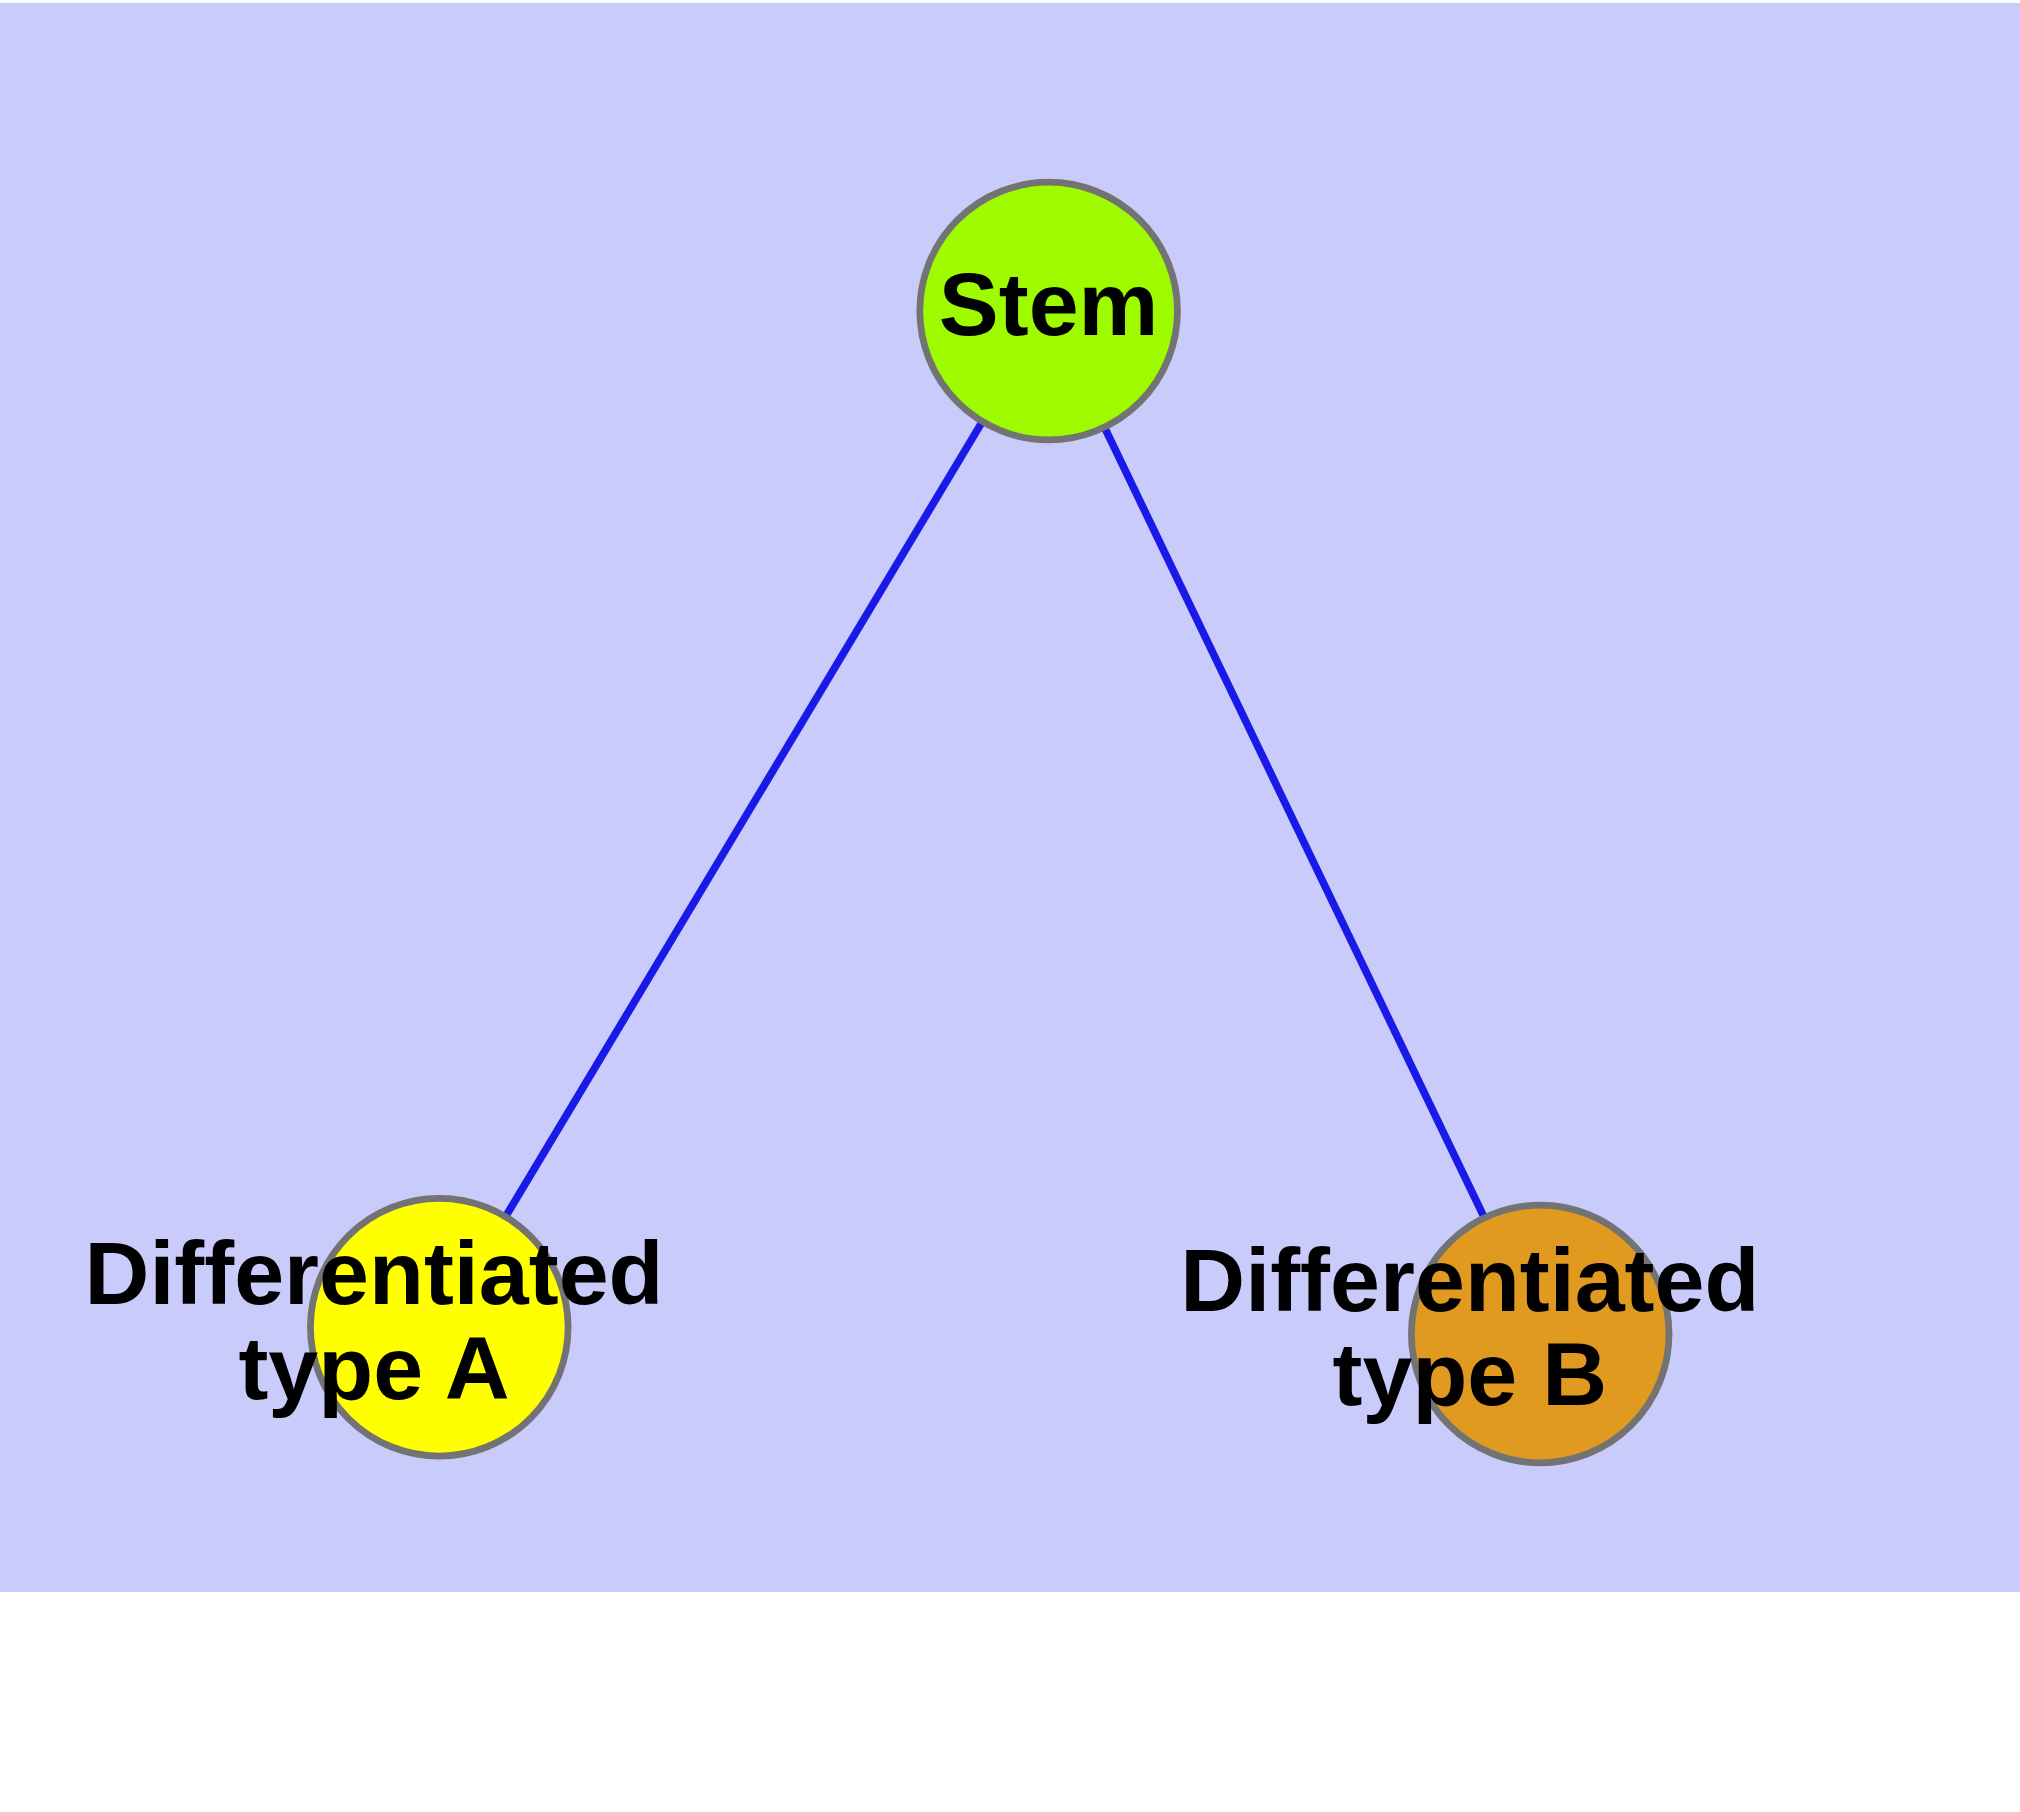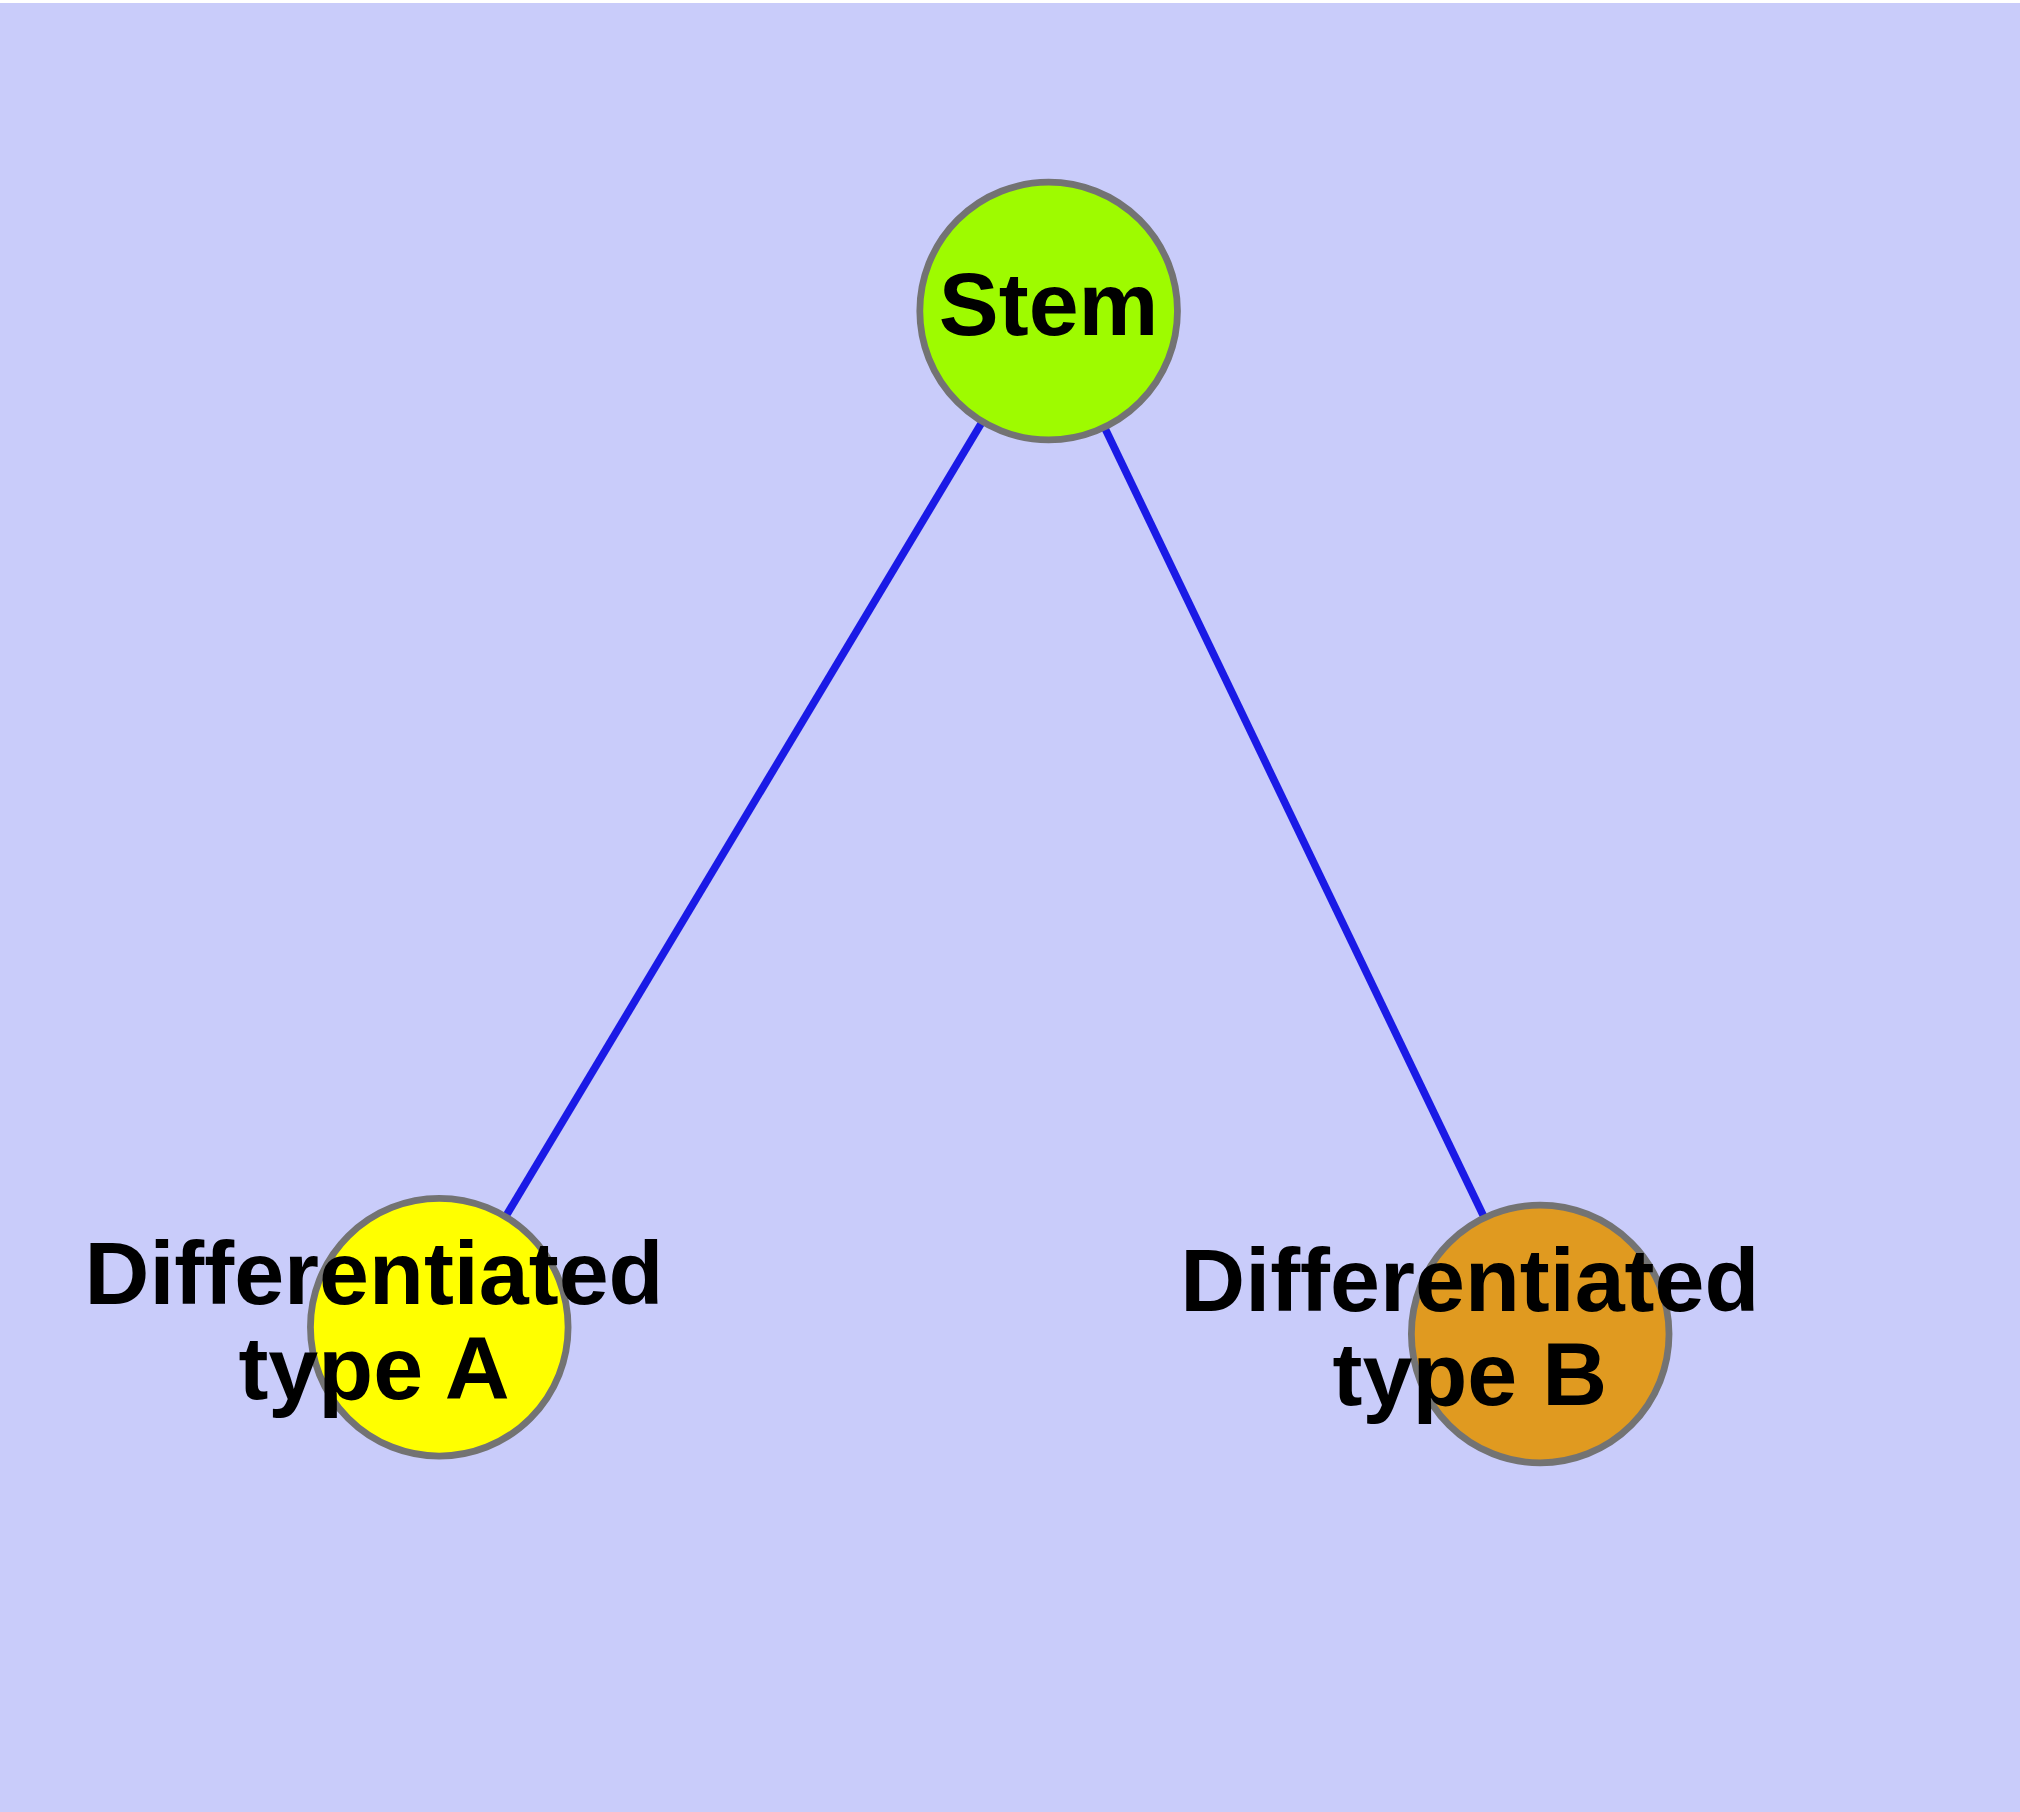--- a/index.html
+++ b/index.html
@@ -4,21 +4,21 @@
 <title>Cell differentiation graph</title>
 <style>
   html, body {
     margin: 0;
     padding: 0;
     background: #ffffff;
   }
   #canvas {
     position: relative;
     width: 2021px;
-    height: 1812px;
+    height: 1592px;
     background: #ffffff;
     overflow: hidden;
   }
   #plot-bg {
     position: absolute;
     left: 0;
     top: 3.4px;
     width: 2021px;
     height: 1809px;
     background: #c9ccfa;

